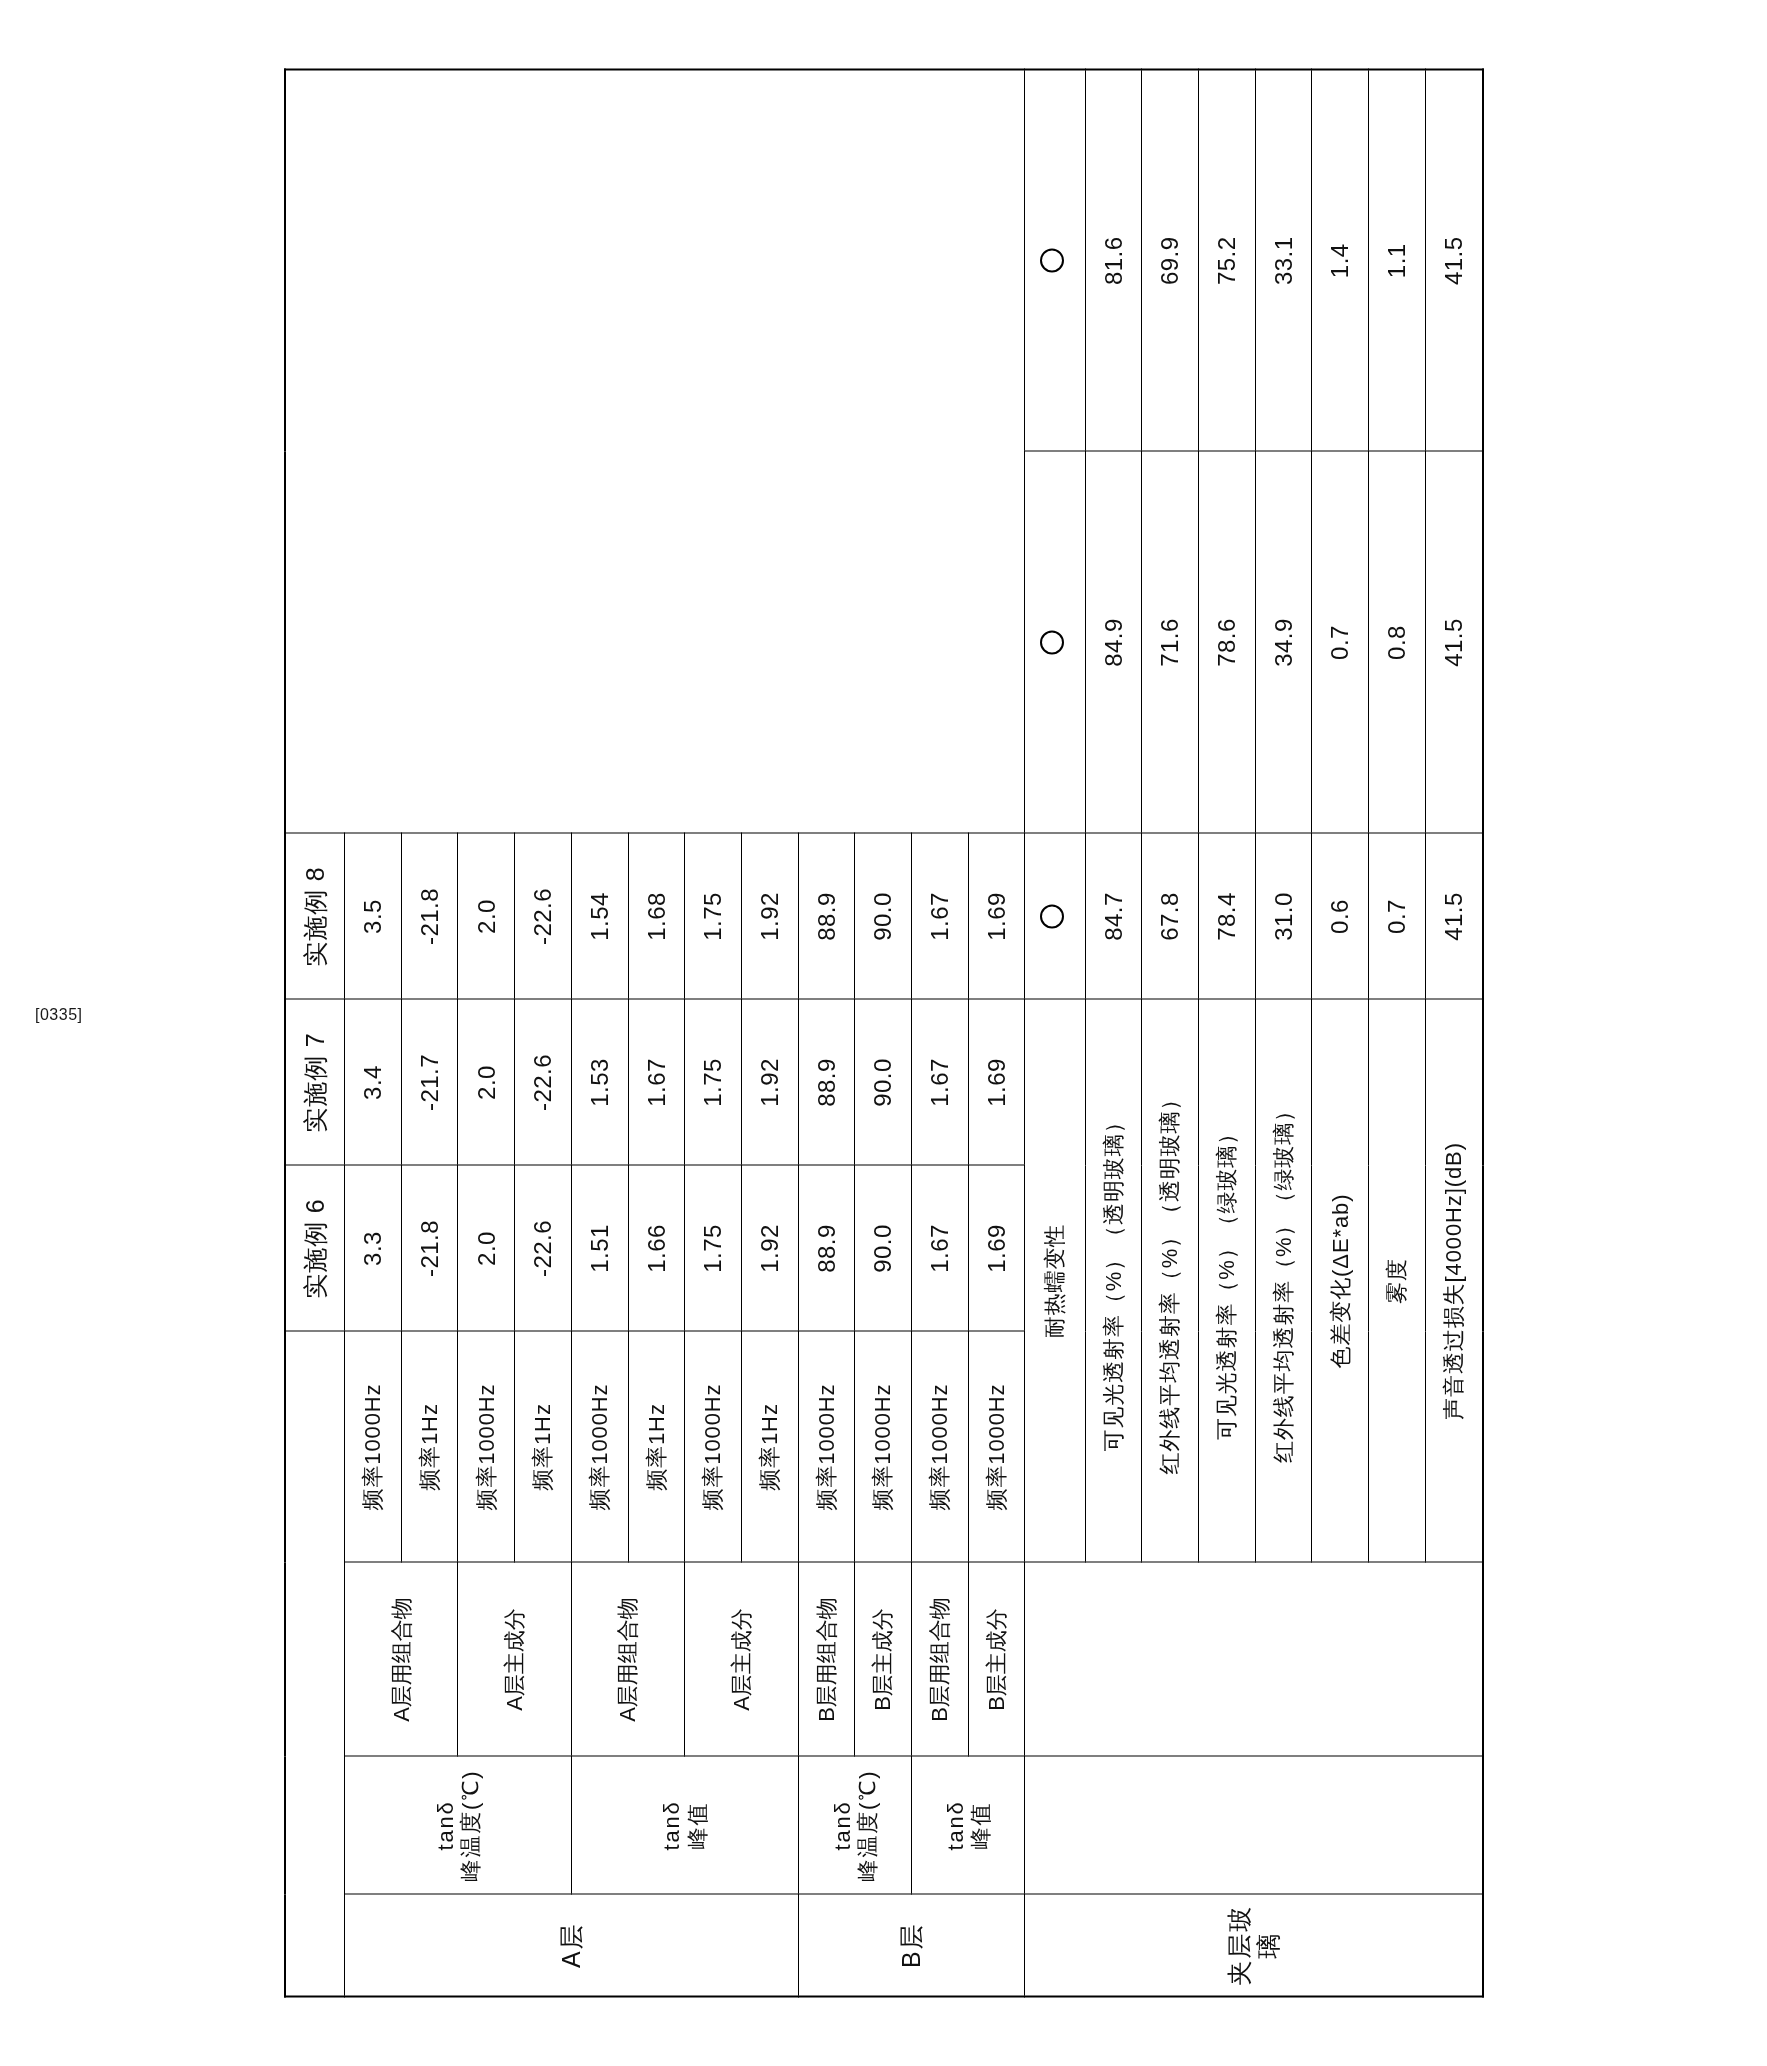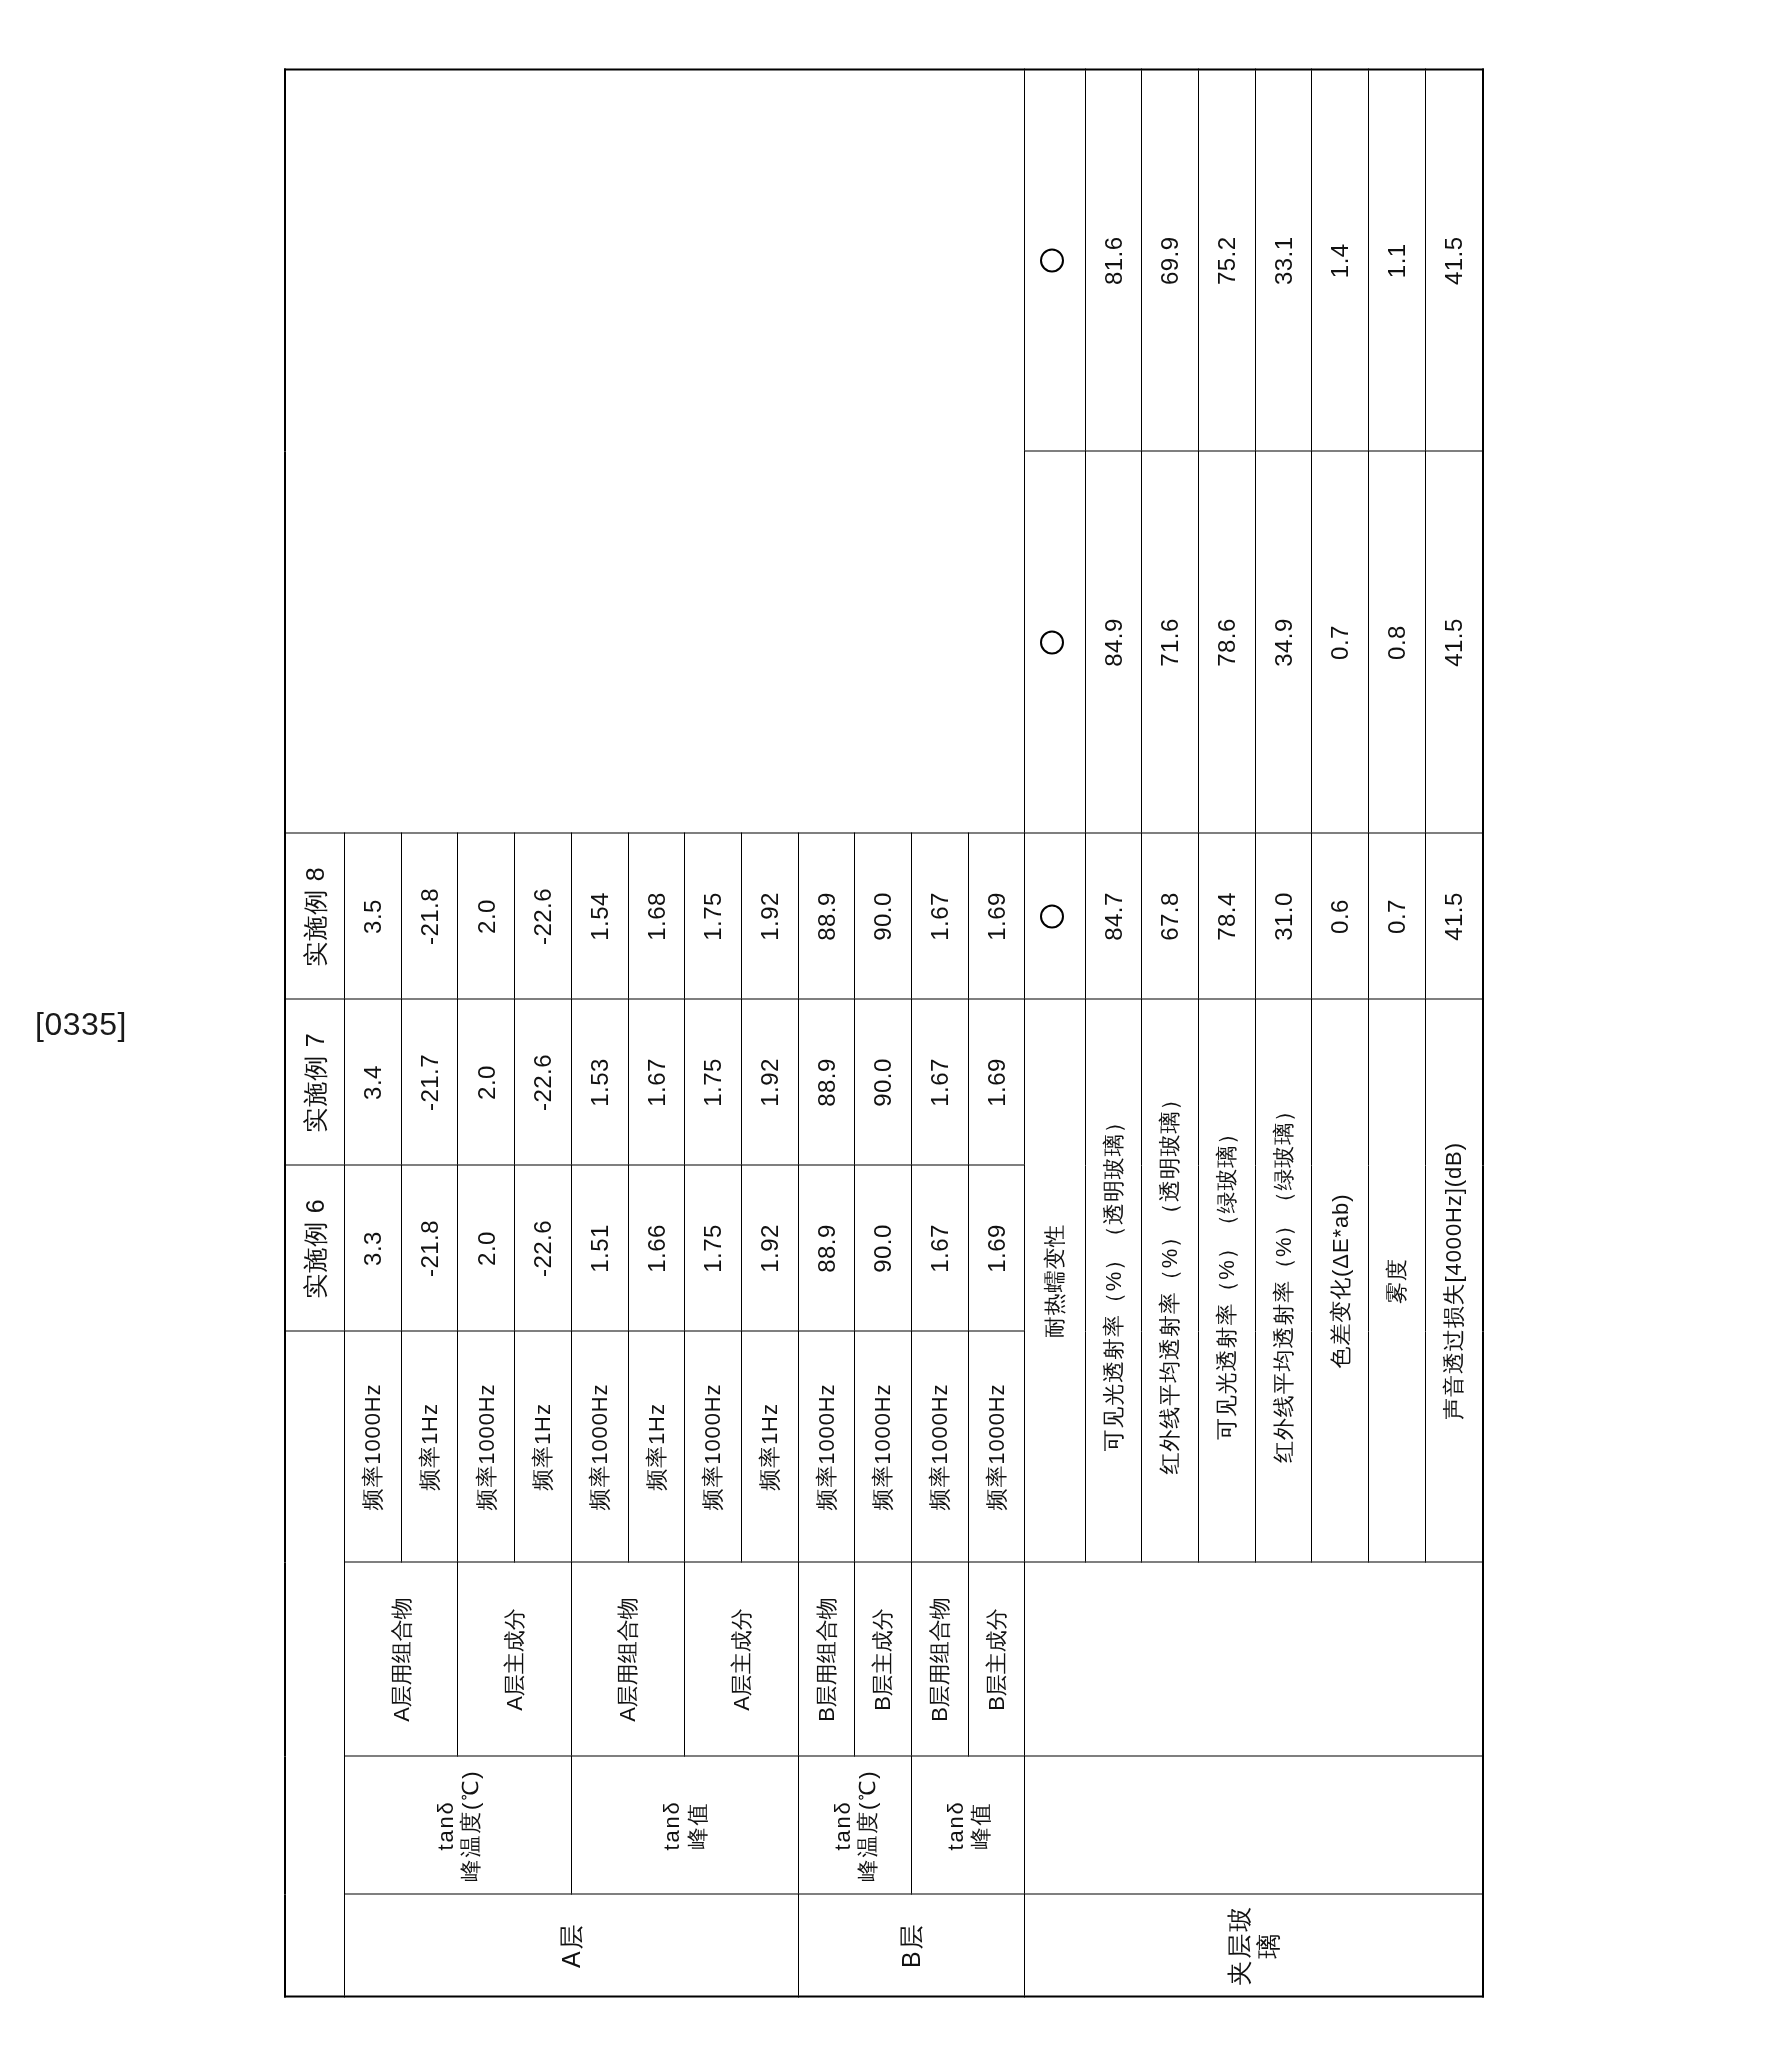--- a/index.html
+++ b/index.html
@@ -13,21 +13,21 @@
     font-family: "Liberation Sans", sans-serif;
     position: relative;
     overflow: hidden;
   }
 
   
   #para-num {
     position: absolute;
     left: 35px;
     top: 1006px;
-    font-size: 32px;
+    font-size: 16px;
     color: #1a1a1a;
     letter-spacing: 0.5px;
     white-space: nowrap;
   }
 
   
   #stage {
     position: absolute;
     left: 0;
     top: 0;

